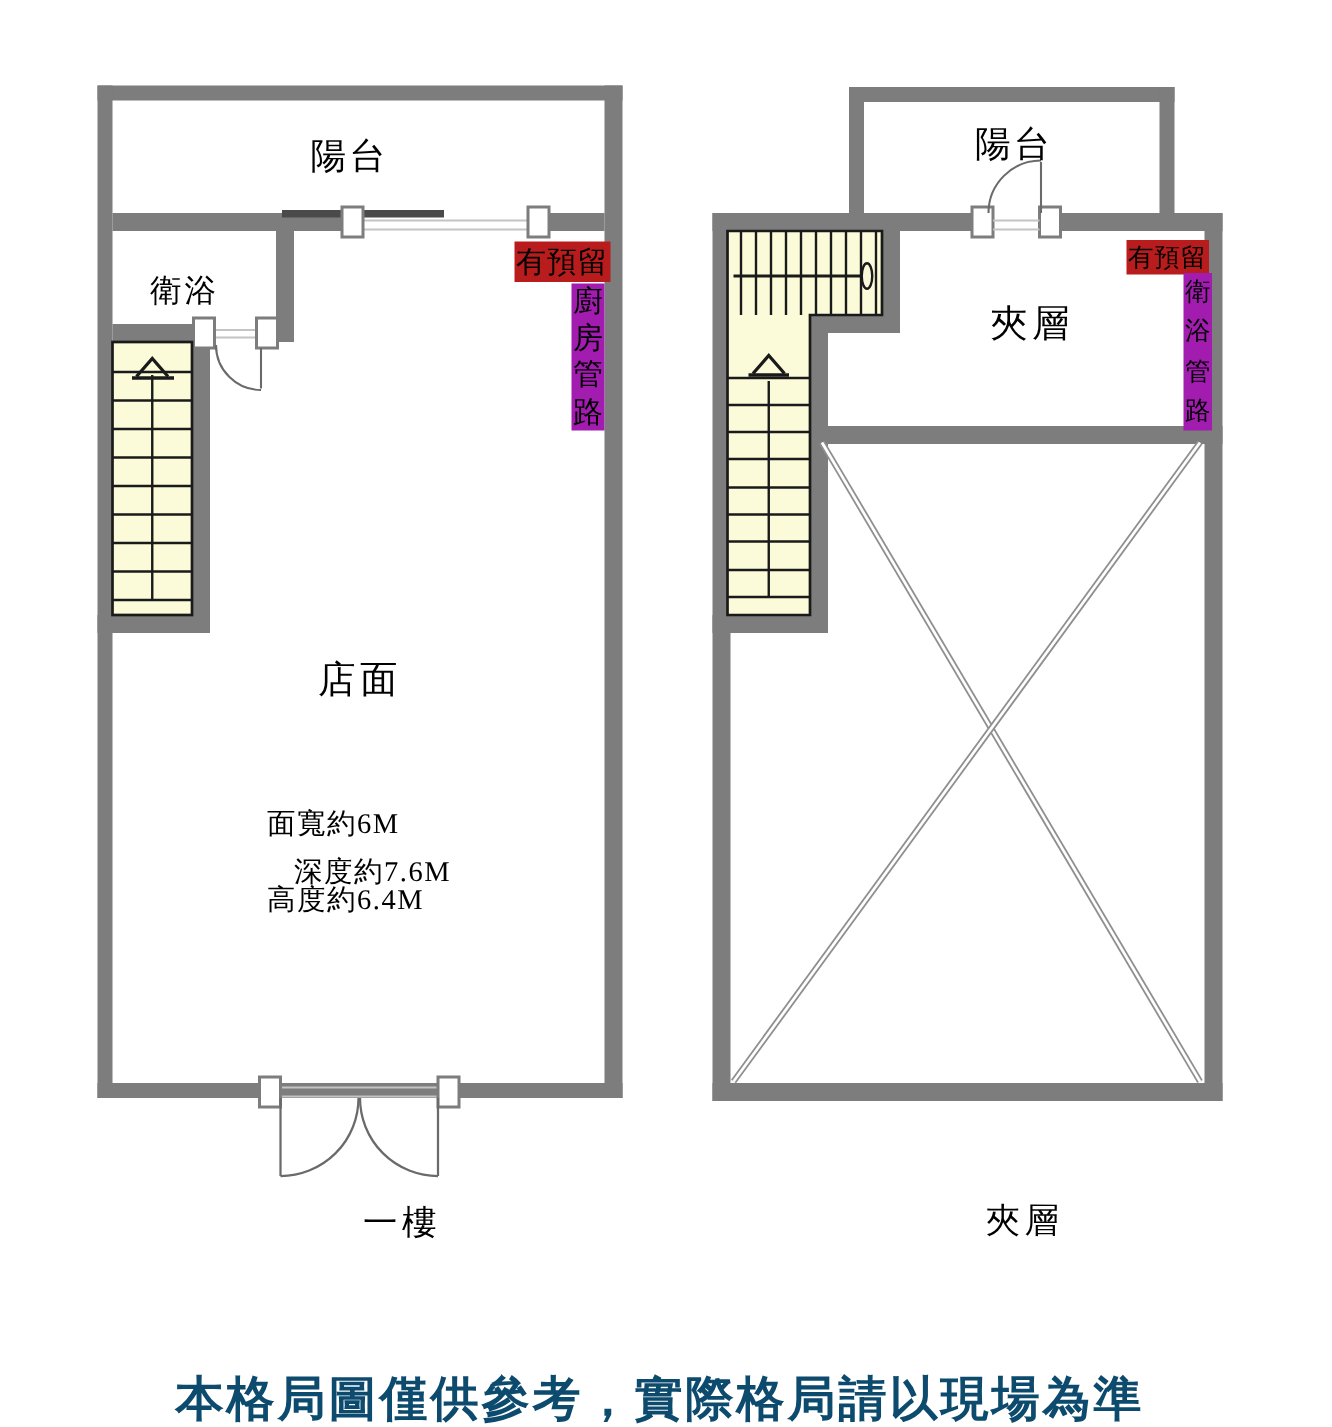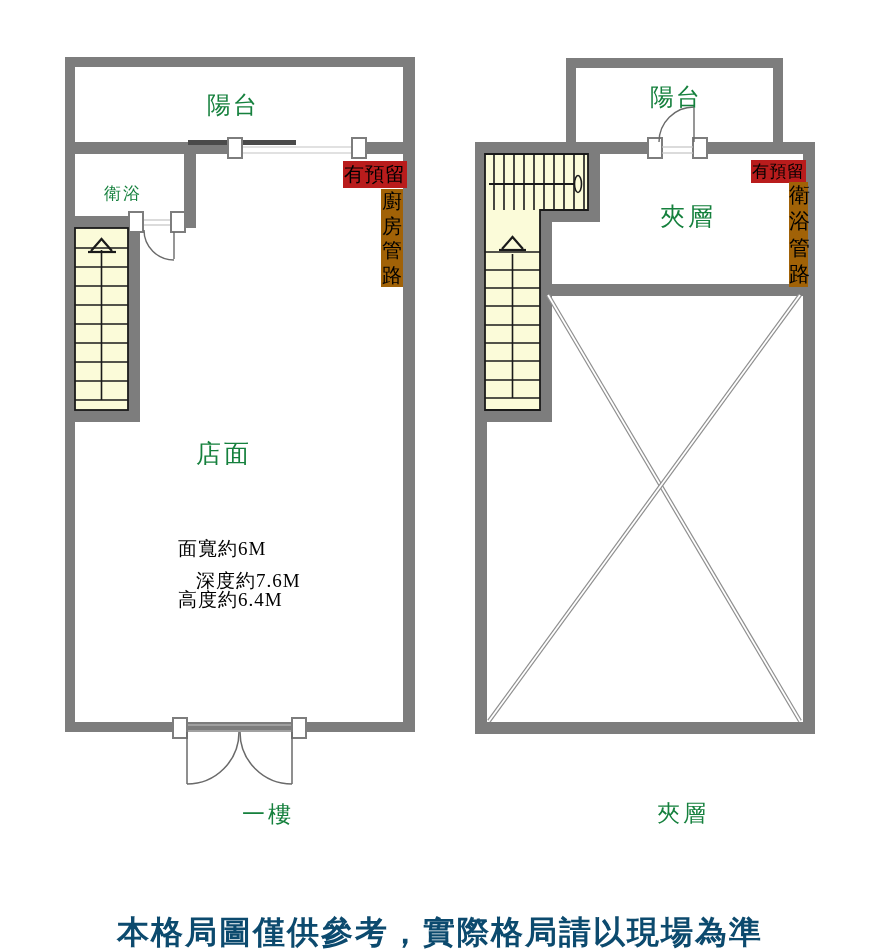--- a/index.html
+++ b/index.html
@@ -10,47 +10,47 @@
     font-family:"Liberation Serif","DejaVu Serif",serif;
     color:#000;
     overflow:hidden;
   }
   .plan-svg{position:absolute;left:0;top:0;}
   .lbl{
     position:absolute;
     white-space:nowrap;
     transform:translate(-50%,-50%);
     line-height:1.1;
-    color:#15803d;
+    color:#000000;
   }
   .lbl-room{font-size:24px;letter-spacing:2px;}
   .lbl-room-lg{font-size:25px;letter-spacing:3px;}
   .lbl-floor{font-size:23px;letter-spacing:3px;margin-left:32px;}
   .dim-line{
     position:absolute;
     font-size:19px;
     letter-spacing:1px;
     white-space:nowrap;
   }
   .note-prefix{
     position:absolute;
     white-space:nowrap;
     background:#b91c1c;
     padding:0 1px;
   }
   .note-vert{
     position:absolute;
     word-break:break-all;
     text-align:center;
-    background:#a16207;
+    background:#a21caf;
   }
   .note1-prefix{left:343px;top:161px;font-size:20px;letter-spacing:0.5px;}
   .note1-vert{left:381px;top:189px;width:22px;font-size:20px;line-height:24.5px;}
   .note2-prefix{left:751px;top:160px;font-size:17px;letter-spacing:0.5px;}
-  .note2-vert{left:789px;top:182px;width:19px;font-size:21px;line-height:26.3px;}
+  .note2-vert{left:789px;top:182px;width:19px;font-size:17px;line-height:26.3px;}
   .disclaimer{
     position:absolute;
     left:440px;top:889px;
     transform:translate(-50%,-50%);
     font-family:"Liberation Sans","DejaVu Sans",sans-serif;
     font-weight:bold;
     font-size:32px;
     letter-spacing:2px;
     color:#0c4a6e;
     white-space:nowrap;
@@ -196,22 +196,22 @@
       <g>
         <line x1="548" y1="295" x2="800" y2="721" stroke="#8f8f8f" stroke-width="4.2"></line>
         <line x1="548" y1="295" x2="800" y2="721" stroke="#ffffff" stroke-width="1.8"></line>
         <line x1="800" y1="295" x2="489" y2="721" stroke="#8f8f8f" stroke-width="4.2"></line>
         <line x1="800" y1="295" x2="489" y2="721" stroke="#ffffff" stroke-width="1.8"></line>
       </g>
     </g>
   </svg>
 
   <div class="lbl lbl-room" style="left:233px;top:105px">陽台</div>
-  <div class="lbl" style="left:123px;top:194px;font-size:17px;letter-spacing:2px">衛浴</div>
-  <div class="lbl lbl-room-lg" style="left:224px;top:454px">店面</div>
+  <div class="lbl" style="left:123px;top:194px;font-size:21px;letter-spacing:2px">衛浴</div>
+  <div class="lbl lbl-room-lg" style="left:240px;top:454px">店面</div>
 
   <div class="dim-line" style="left:178px;top:536px">面寬約6M</div>
   <div class="dim-line" style="left:196px;top:568px">深度約7.6M</div>
   <div class="dim-line" style="left:178px;top:587px">高度約6.4M</div>
 
   <div class="note-prefix note1-prefix">有預留</div>
   <div class="note-vert note1-vert">廚房管路</div>
 
   <div class="lbl lbl-floor" style="left:236px;top:815px">一樓</div>
 

